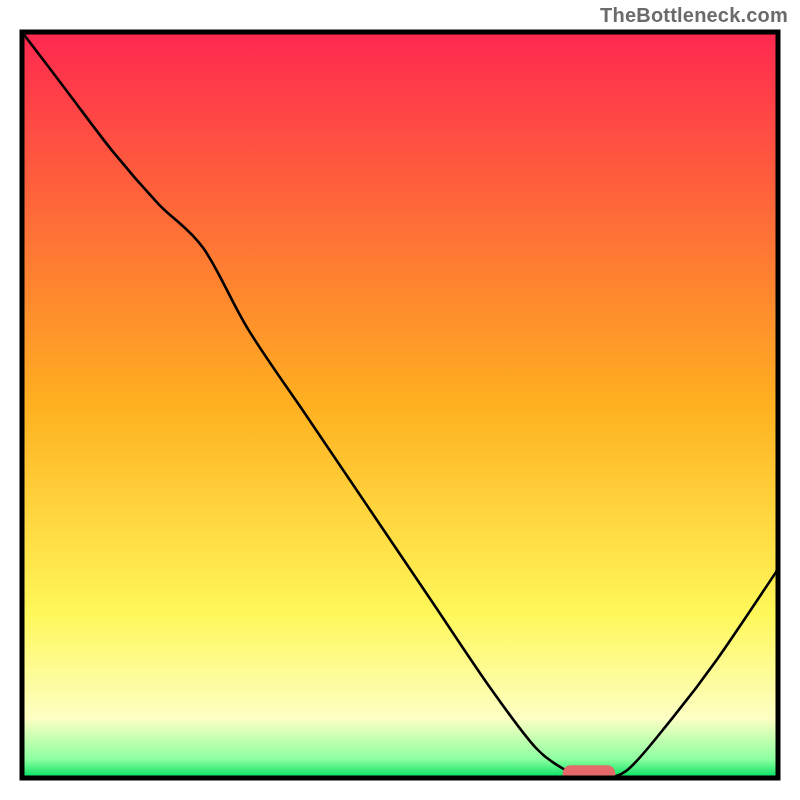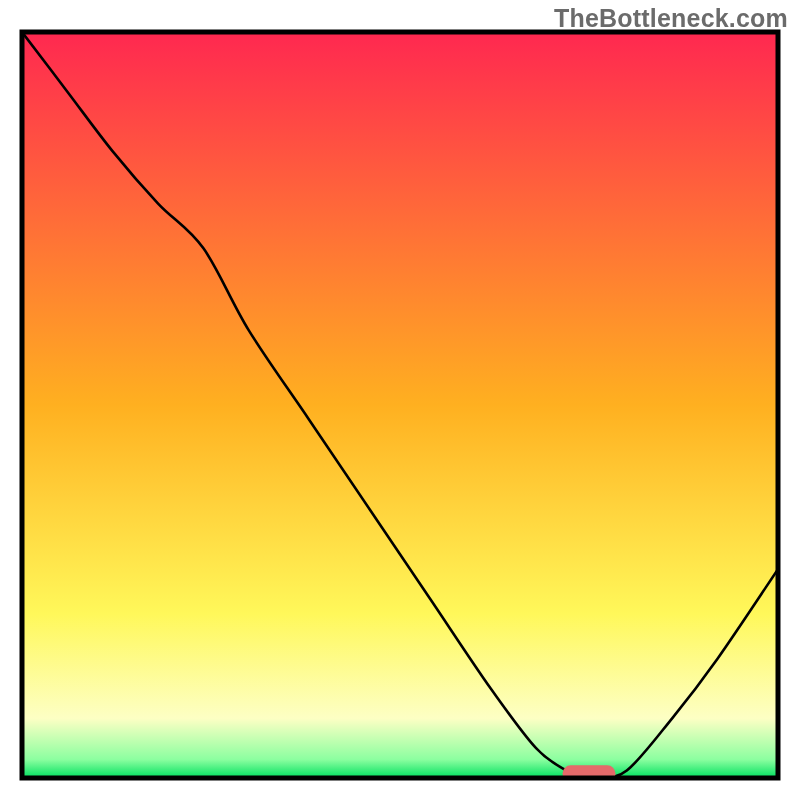--- a/index.html
+++ b/index.html
@@ -12,21 +12,21 @@
   }
   .stage {
     position: relative;
     width: 800px;
     height: 800px;
   }
   .watermark {
     position: absolute;
     top: 4px;
     right: 12px;
-    font-size: 25px;
+    font-size: 20px;
     font-weight: 600;
     color: #6b6b6b;
     letter-spacing: 0.2px;
   }
   svg.plot {
     position: absolute;
     top: 0;
     left: 0;
     width: 800px;
     height: 800px;

